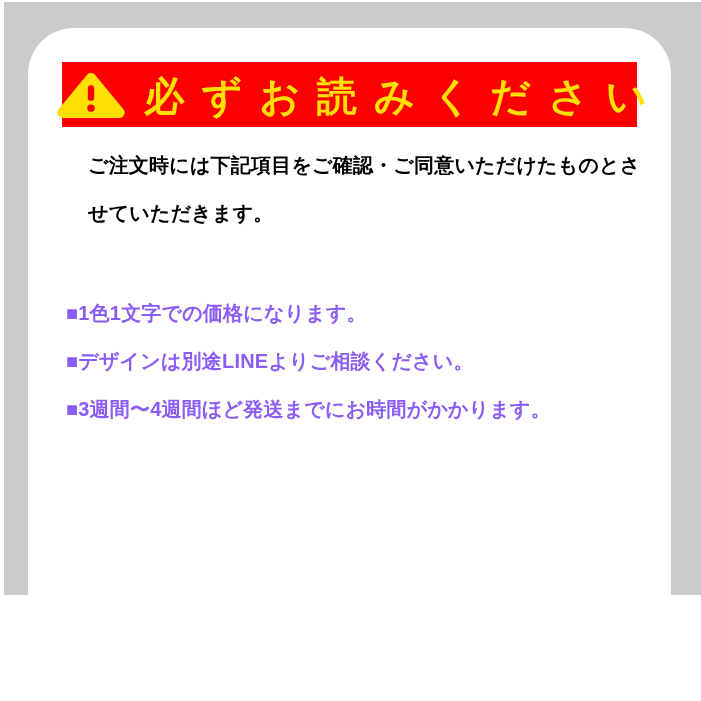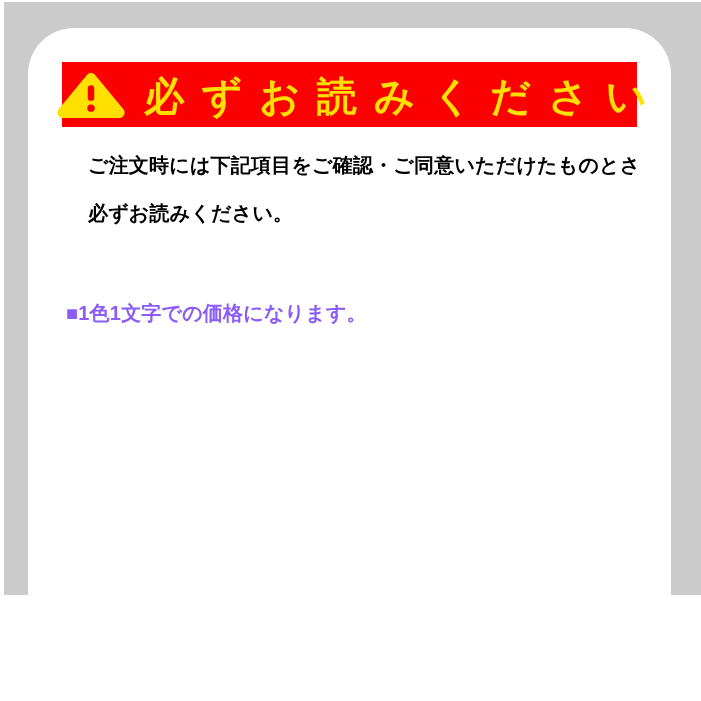--- a/index.html
+++ b/index.html
@@ -91,20 +91,22 @@
         <svg viewBox="0 0 80 54" width="78" height="54" aria-hidden="true">
           <polygon points="40,10 69,45 11,45" fill="var(--banner-yellow, #ffe000)" stroke="var(--banner-yellow, #ffe000)" stroke-width="11" stroke-linejoin="round"></polygon>
           <rect x="36.7" y="17" width="6.6" height="16" rx="3.3" fill="var(--banner-red, #fa0000)"></rect>
           <circle cx="40" cy="40.5" r="3.8" fill="var(--banner-red, #fa0000)"></circle>
         </svg>
       </span>
       <span class="banner-title">必ずお読みください</span>
     </div>
 
     <div class="intro">ご注文時には下記項目をご確認・ご同意いただけたものとさ
-必ずお読みください。</div>
+せていただきます。</div>
 
     <ul class="notice-list">
       <li>■1色1文字での価格になります。</li>
+      <li>■デザインは別途LINEよりご相談ください。</li>
+      <li>■3週間〜4週間ほど発送までにお時間がかかります。</li>
     </ul>
 
   </div>
 </div>
 
 </body></html>

